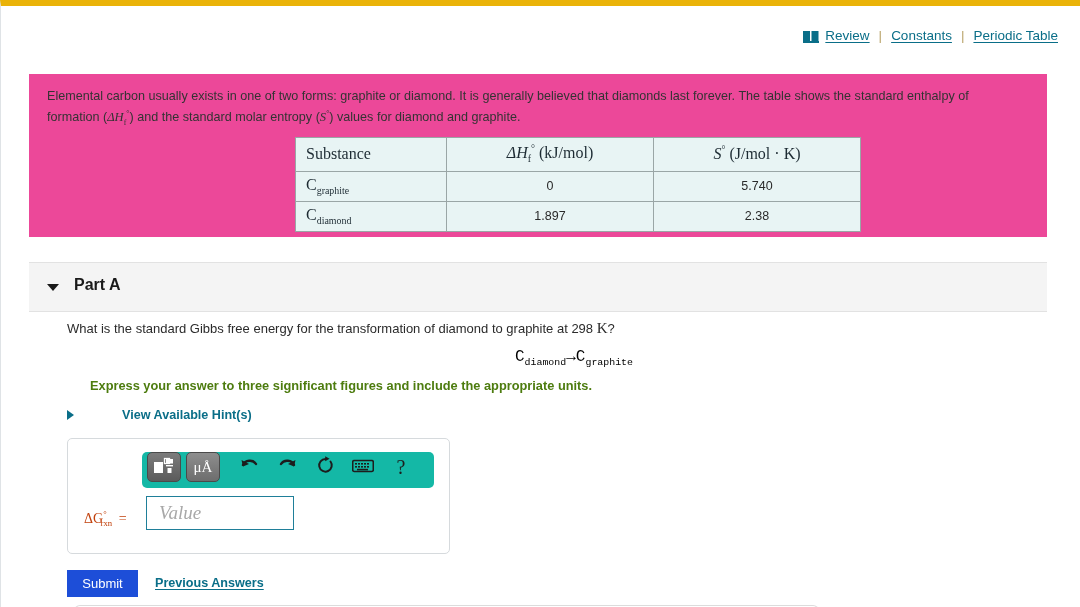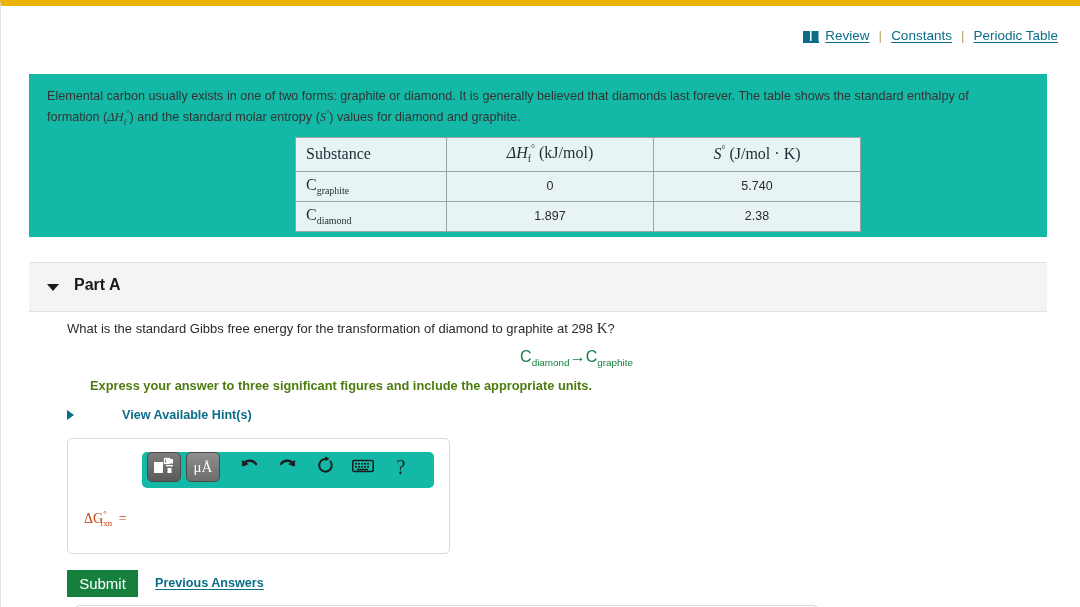--- a/index.html
+++ b/index.html
@@ -63,21 +63,21 @@
     text-decoration: none;
   }
 
   
   .intro-panel {
     position: absolute;
     left: 22px;
     top: 67px;
     width: 1018px;
     height: 163px;
-    background: #14b8a6;
+    background: #ec4899;
     box-sizing: border-box;
   }
   .intro-text {
     position: absolute;
     left: 18px;
     top: 14px;
     width: 965px;
     font-size: 12.6px;
     line-height: 17px;
     color: #333333;
@@ -163,23 +163,23 @@
     font-size: 13px;
     color: #2b2b2b;
     line-height: 18px;
   }
   .equation {
     position: absolute;
     left: 60px;
     top: 341px;
     width: 566px;
     text-align: right;
-    font-family: Liberation Sans, sans-serif;
+    font-family: Liberation Mono, monospace;
     font-size: 16px;
-    color: #15803d;
+    color: #000000;
   }
   .instruction {
     position: absolute;
     left: 60px;
     top: 371px;
     font-size: 12.8px;
     font-weight: bold;
     color: #4d7c0f;
     margin-left: 23px;
   }
@@ -291,25 +291,25 @@
   .inp.units-inp { left: 228px; width: 146px; }
   .inp::placeholder { color: #a8a8a8; opacity: 1; }
 
   
   .submit-btn {
     position: absolute;
     left: 60px;
     top: 563px;
     width: 71px;
     height: 27px;
-    background: #15803d;
+    background: #1d4ed8;
     color: #ffffff;
     border: none;
     font-family: "Liberation Sans", sans-serif;
-    font-size: 15px;
+    font-size: 13px;
     cursor: pointer;
     padding: 0;
   }
   .prev-answers {
     position: absolute;
     left: 148px;
     top: 569px;
     color: #0a6e88;
     font-size: 12.6px;
     font-weight: bold;
@@ -474,20 +474,21 @@
         <div class="tb-icon">
           <span class="qmark">?</span>
         </div>
       </div>
 
       <div class="ans-label">
         <span>ΔG</span><sup class="s">°</sup><sub class="s" style="margin-left:-6px">rxn</sub>
         <span style="font-style:normal; margin-left:3px">=</span>
       </div>
 
+      <input class="inp value-inp" type="text" placeholder="Value" style="">
     </div>
 
     <button class="submit-btn">Submit</button>
     <span class="prev-answers">Previous Answers</span>
 
     <div class="bottom-panel"></div>
 
   </div>
 </div>
 

